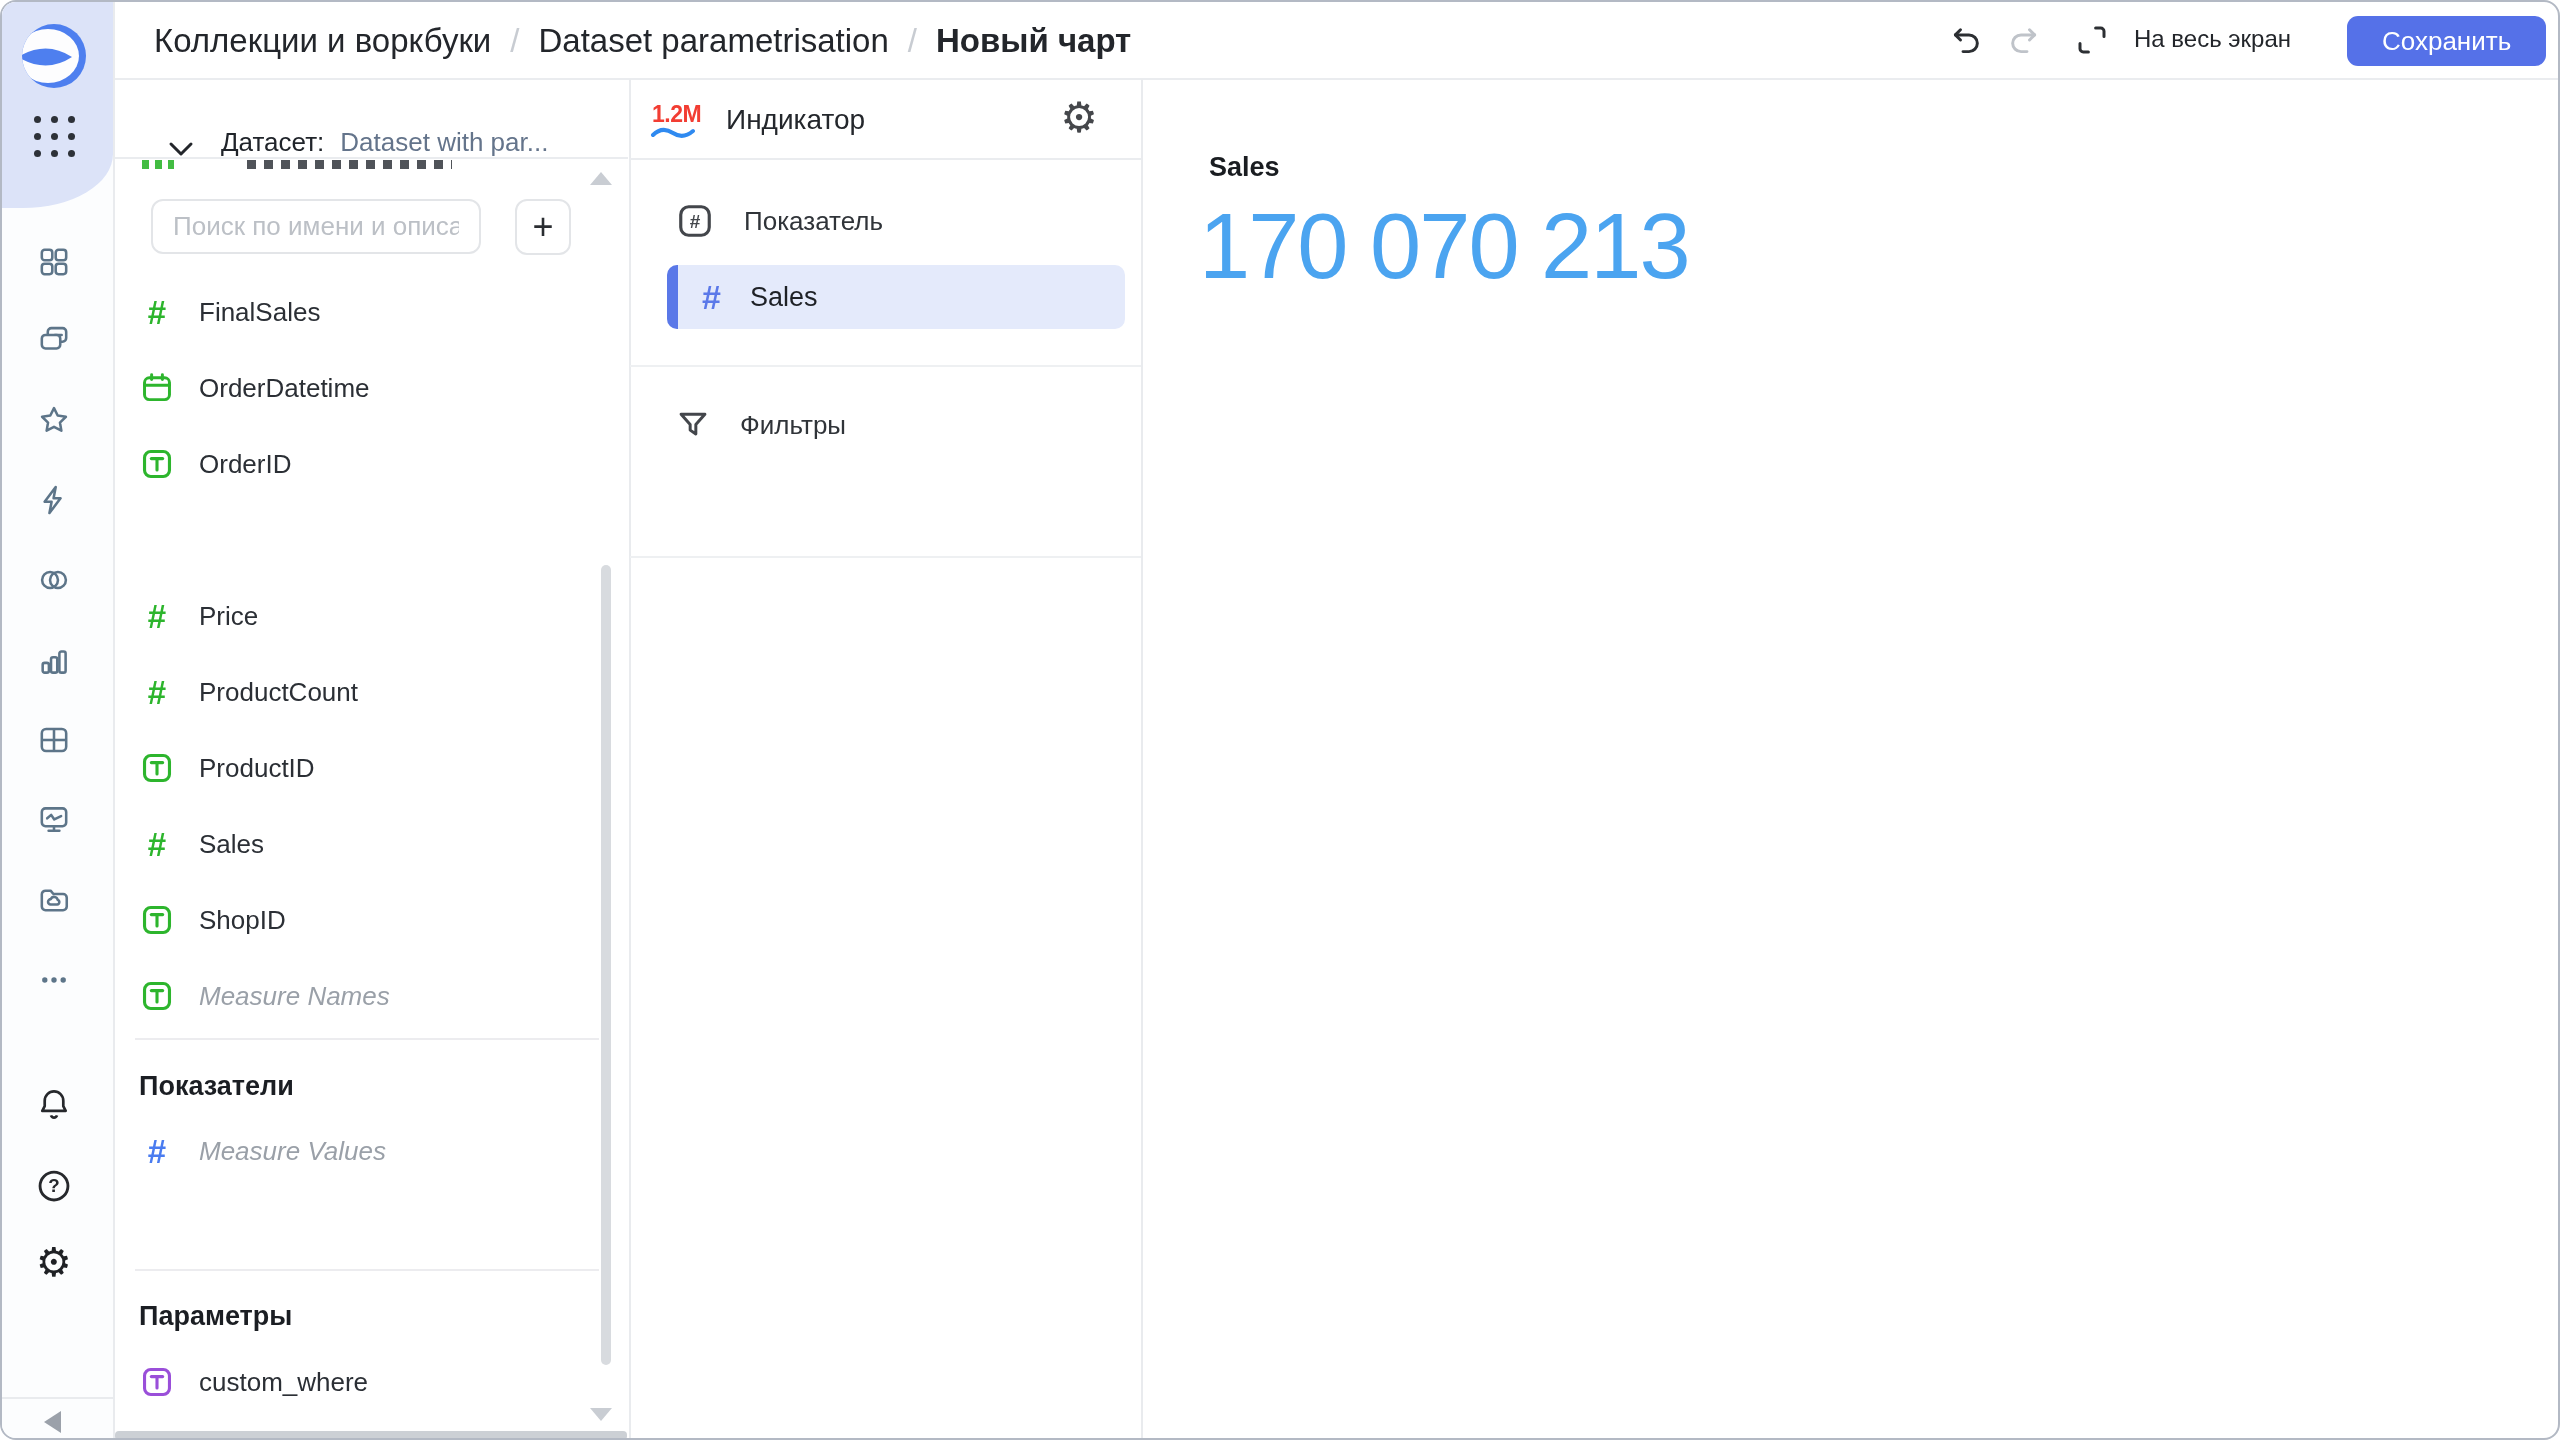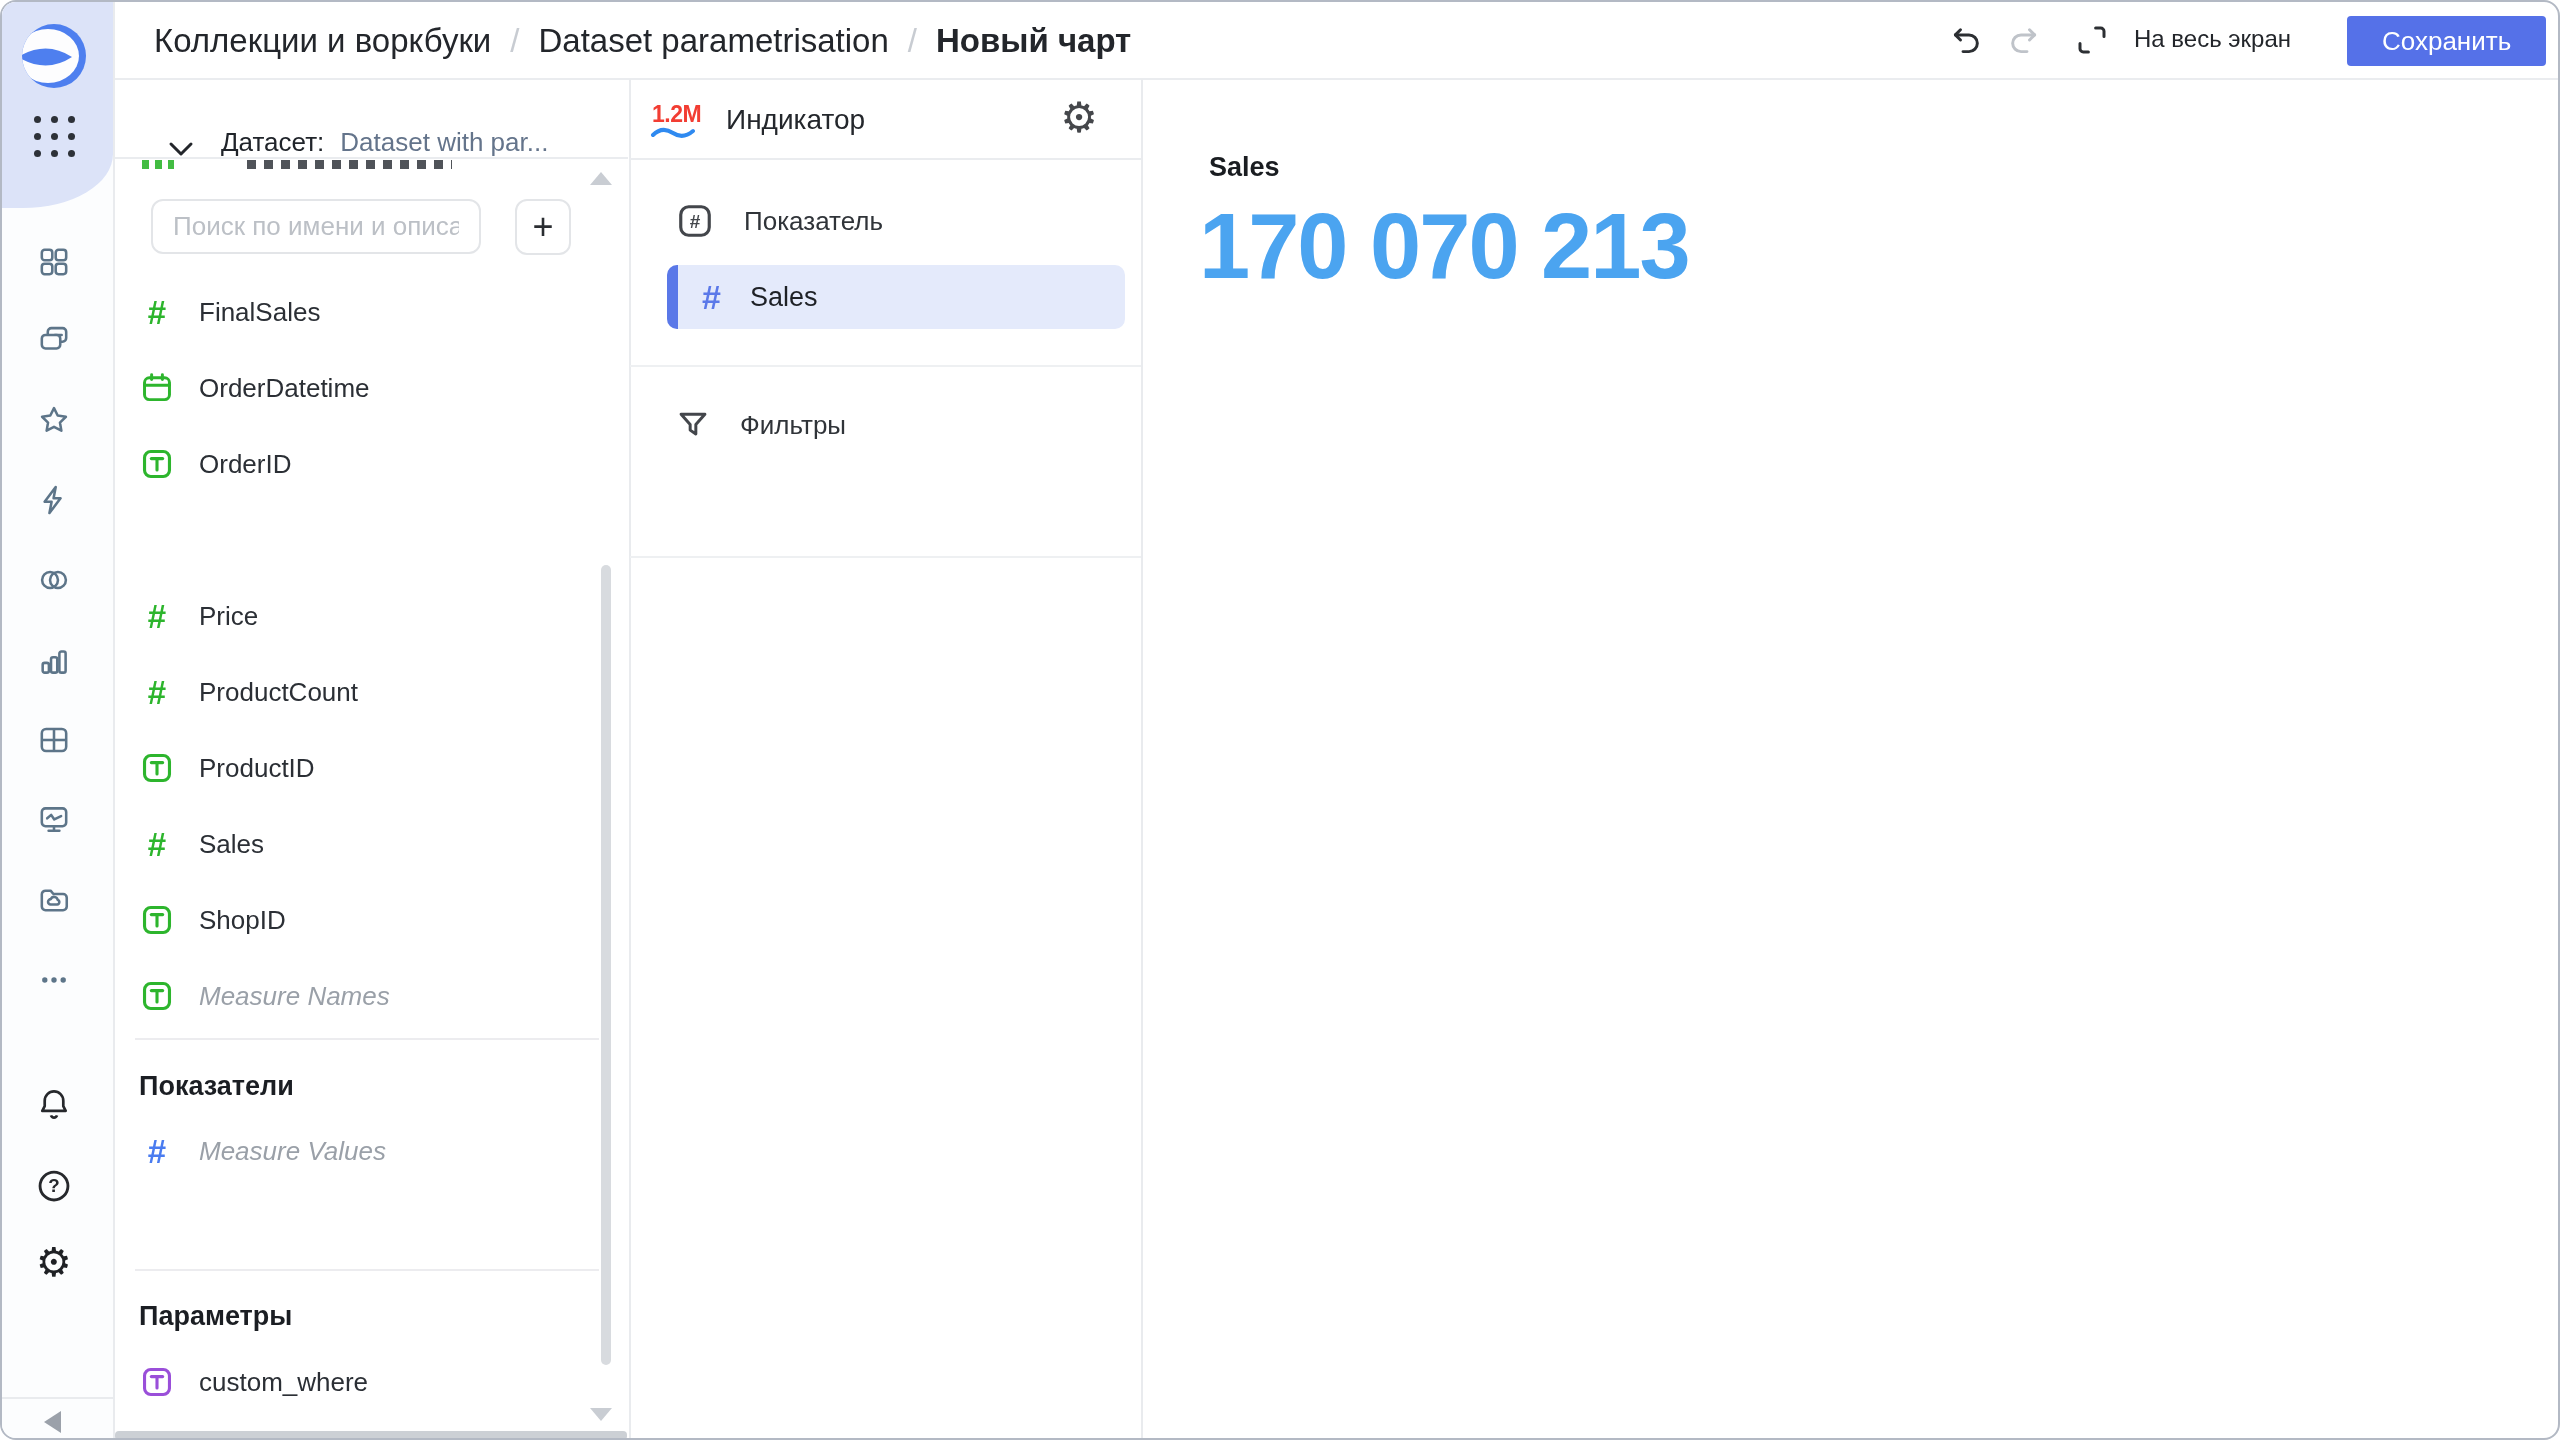--- a/index.html
+++ b/index.html
@@ -26,21 +26,21 @@
   #sidebar-divider{position:absolute;left:0;top:1395px;width:111px;height:2px;background:#e9ebee;}
 
   
   #breadcrumbs{position:absolute;left:152px;top:0;height:77px;display:flex;align-items:center;gap:19px;font-size:33px;}
   .crumb{color:#23262b;cursor:pointer;}
   .crumb-current{font-weight:700;cursor:default;}
   .crumb-sep{color:#c8ccd2;}
   .hdr-ic{position:absolute;top:21px;width:34px;height:34px;cursor:pointer;}
   #fullscreen-label{position:absolute;left:2132px;top:0;height:74px;display:flex;align-items:center;font-size:24px;color:#23262b;cursor:pointer;}
   #save-btn{position:absolute;left:2345px;top:14px;height:50px;padding:0 35px;background:#5571e8;color:#fff;
-    font-size:26px;border:none;border-radius:4px;display:flex;align-items:center;cursor:pointer;font-family:inherit;}
+    font-size:26px;border:none;border-radius:11px;display:flex;align-items:center;cursor:pointer;font-family:inherit;}
 
   
   #ds-row{position:absolute;left:166px;top:78px;height:78px;display:flex;align-items:flex-end;font-size:26px;}
   #ds-chevron{margin-right:27px;cursor:pointer;display:flex;}
   #ds-label{color:#20242a;margin-right:16px;}
   #ds-link{color:#64748b;cursor:pointer;}
   .frag{position:absolute;height:9px;opacity:.9;}
   #frag-green{left:140px;top:158px;width:32px;background:repeating-linear-gradient(90deg,#2db52d 0 7px,transparent 7px 13px);}
   #frag-dark{left:245px;top:158px;width:205px;background:repeating-linear-gradient(90deg,#3c4046 0 9px,transparent 9px 17px);}
   .scroll-arrow{position:absolute;width:0;height:0;border-left:11px solid transparent;border-right:11px solid transparent;cursor:pointer;}
@@ -74,21 +74,21 @@
   .mp-row{position:absolute;left:674px;display:flex;align-items:center;gap:30px;cursor:pointer;}
   .mp-label{font-size:26px;color:#303439;}
   #sel-row{position:absolute;left:665px;top:263px;width:458px;height:64px;background:#e4eafb;border-radius:10px;cursor:grab;}
   #sel-bar{position:absolute;left:0;top:0;width:11px;height:64px;background:#5a78e8;border-radius:10px 0 0 10px;}
   #sel-content{position:absolute;left:35px;top:0;height:64px;display:flex;align-items:center;gap:29px;}
   #sel-hash{font-size:34px;font-weight:700;color:#5b79e9;line-height:1;}
   #sel-name{font-size:27px;color:#1e2126;}
 
   
   #canvas-title{position:absolute;left:1207px;top:150px;font-size:27px;font-weight:700;color:#1a1d21;}
-  #canvas-value{position:absolute;left:1197px;top:192px;font-size:92px;font-weight:700;letter-spacing:-2px;color:#4ba4f0;white-space:nowrap;}
+  #canvas-value{position:absolute;left:1197px;top:192px;font-size:92px;font-weight:400;letter-spacing:-2px;color:#4ba4f0;white-space:nowrap;}
 </style>
 </head>
 <body>
 
 <div id="window">
 
   <div id="sidebar">
     <div id="sidebar-blob"></div>
     <div id="logo">
       <svg width="64" height="64" viewBox="0 0 64 64">

